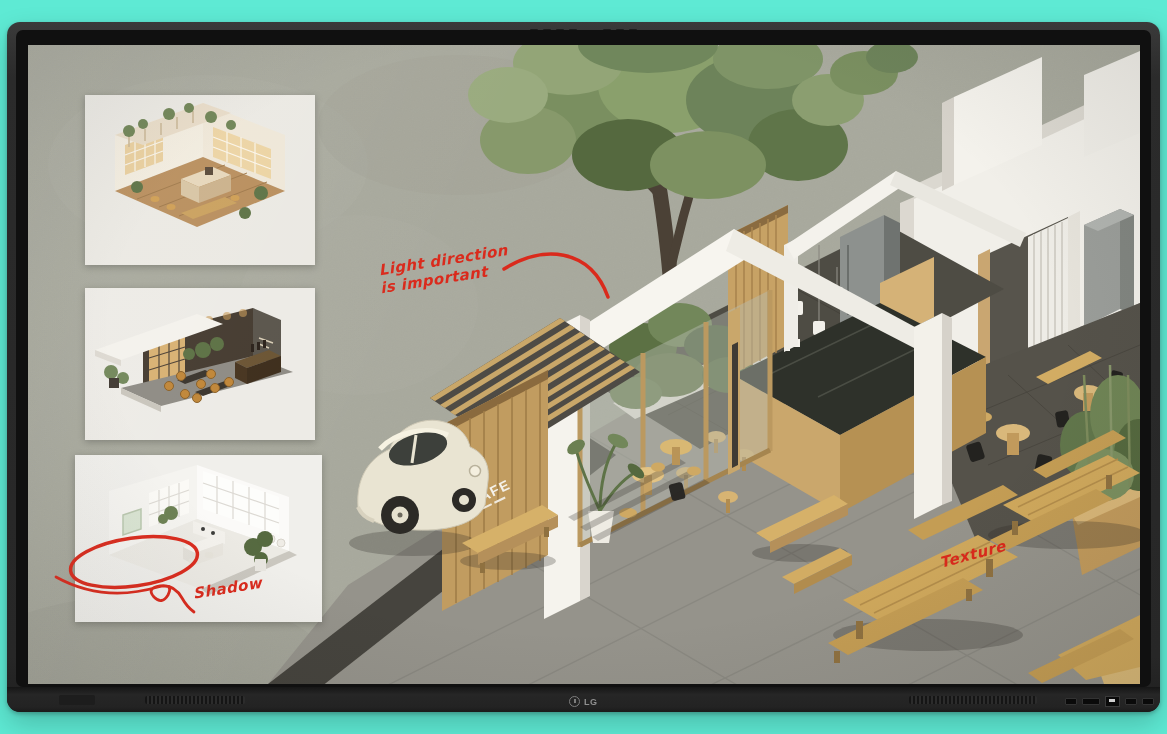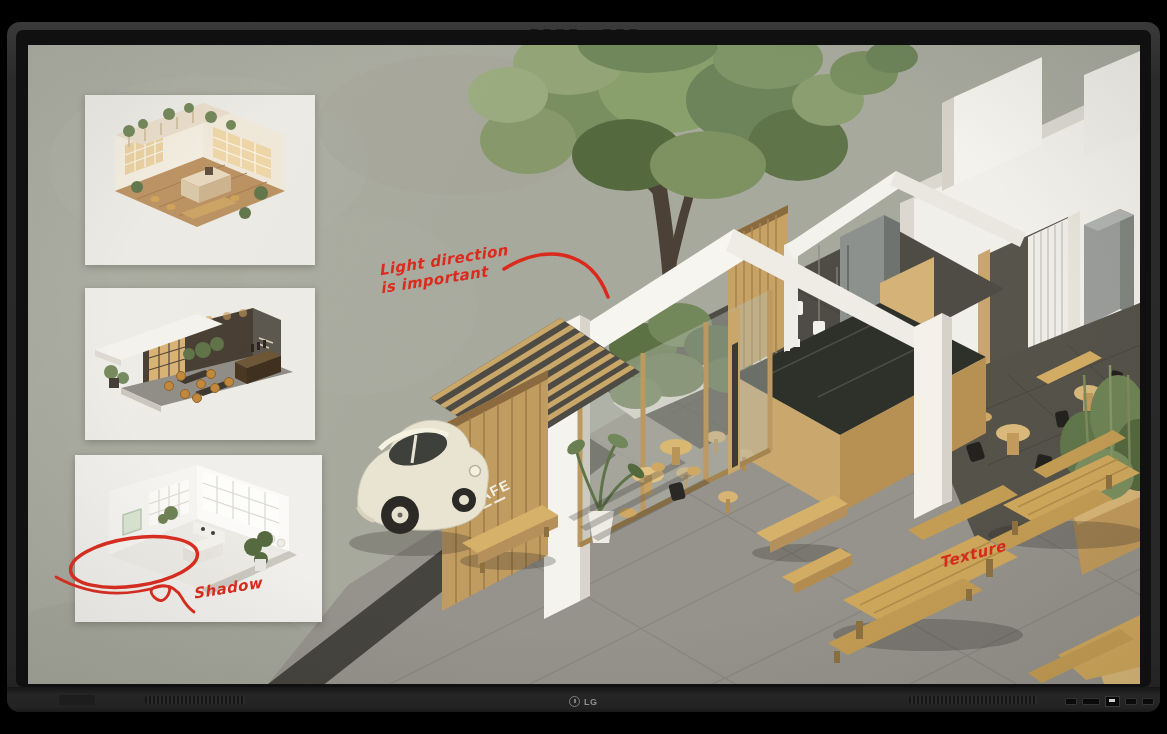--- a/index.html
+++ b/index.html
@@ -1,18 +1,18 @@
 <!DOCTYPE html>
 <html><head>
 <meta charset="utf-8">
 <style>
   html,body{margin:0;padding:0;}
   body{width:1167px;height:734px;background:#ffffff;overflow:hidden;
        font-family:"Liberation Sans",sans-serif;position:relative;}
-  .stage{position:absolute;inset:0;background:#000000;padding-left:28px;}
+  .stage{position:absolute;inset:0;background:#5eead4;padding-left:28px;}
   .display{position:absolute;left:7px;top:22px;width:1153px;height:690px;
            background:linear-gradient(180deg,#3a3a3a,#2b2b2b 8%,#272727 92%,#1f1f1f);
            border-radius:13px;box-shadow:0 12px 28px rgba(0,0,0,.20),0 2px 4px rgba(0,0,0,.25);}
   .bezel-inner{position:absolute;left:9px;right:9px;top:8px;bottom:25px;
            background:#101010;border-radius:7px;}
   .top-vents{position:absolute;top:4px;left:523px;width:120px;height:8px;display:flex;gap:5px;align-items:center;}
   .top-vents i{display:block;width:8px;height:3px;background:#1c1c1c;border-radius:1px;}
   .top-vents i.gap{width:16px;background:transparent;}
   .screen{position:absolute;left:21px;top:23px;width:1112px;height:639px;background:#a8a99d;overflow:hidden;}
   .screen svg.scene{position:absolute;left:0;top:0;}

